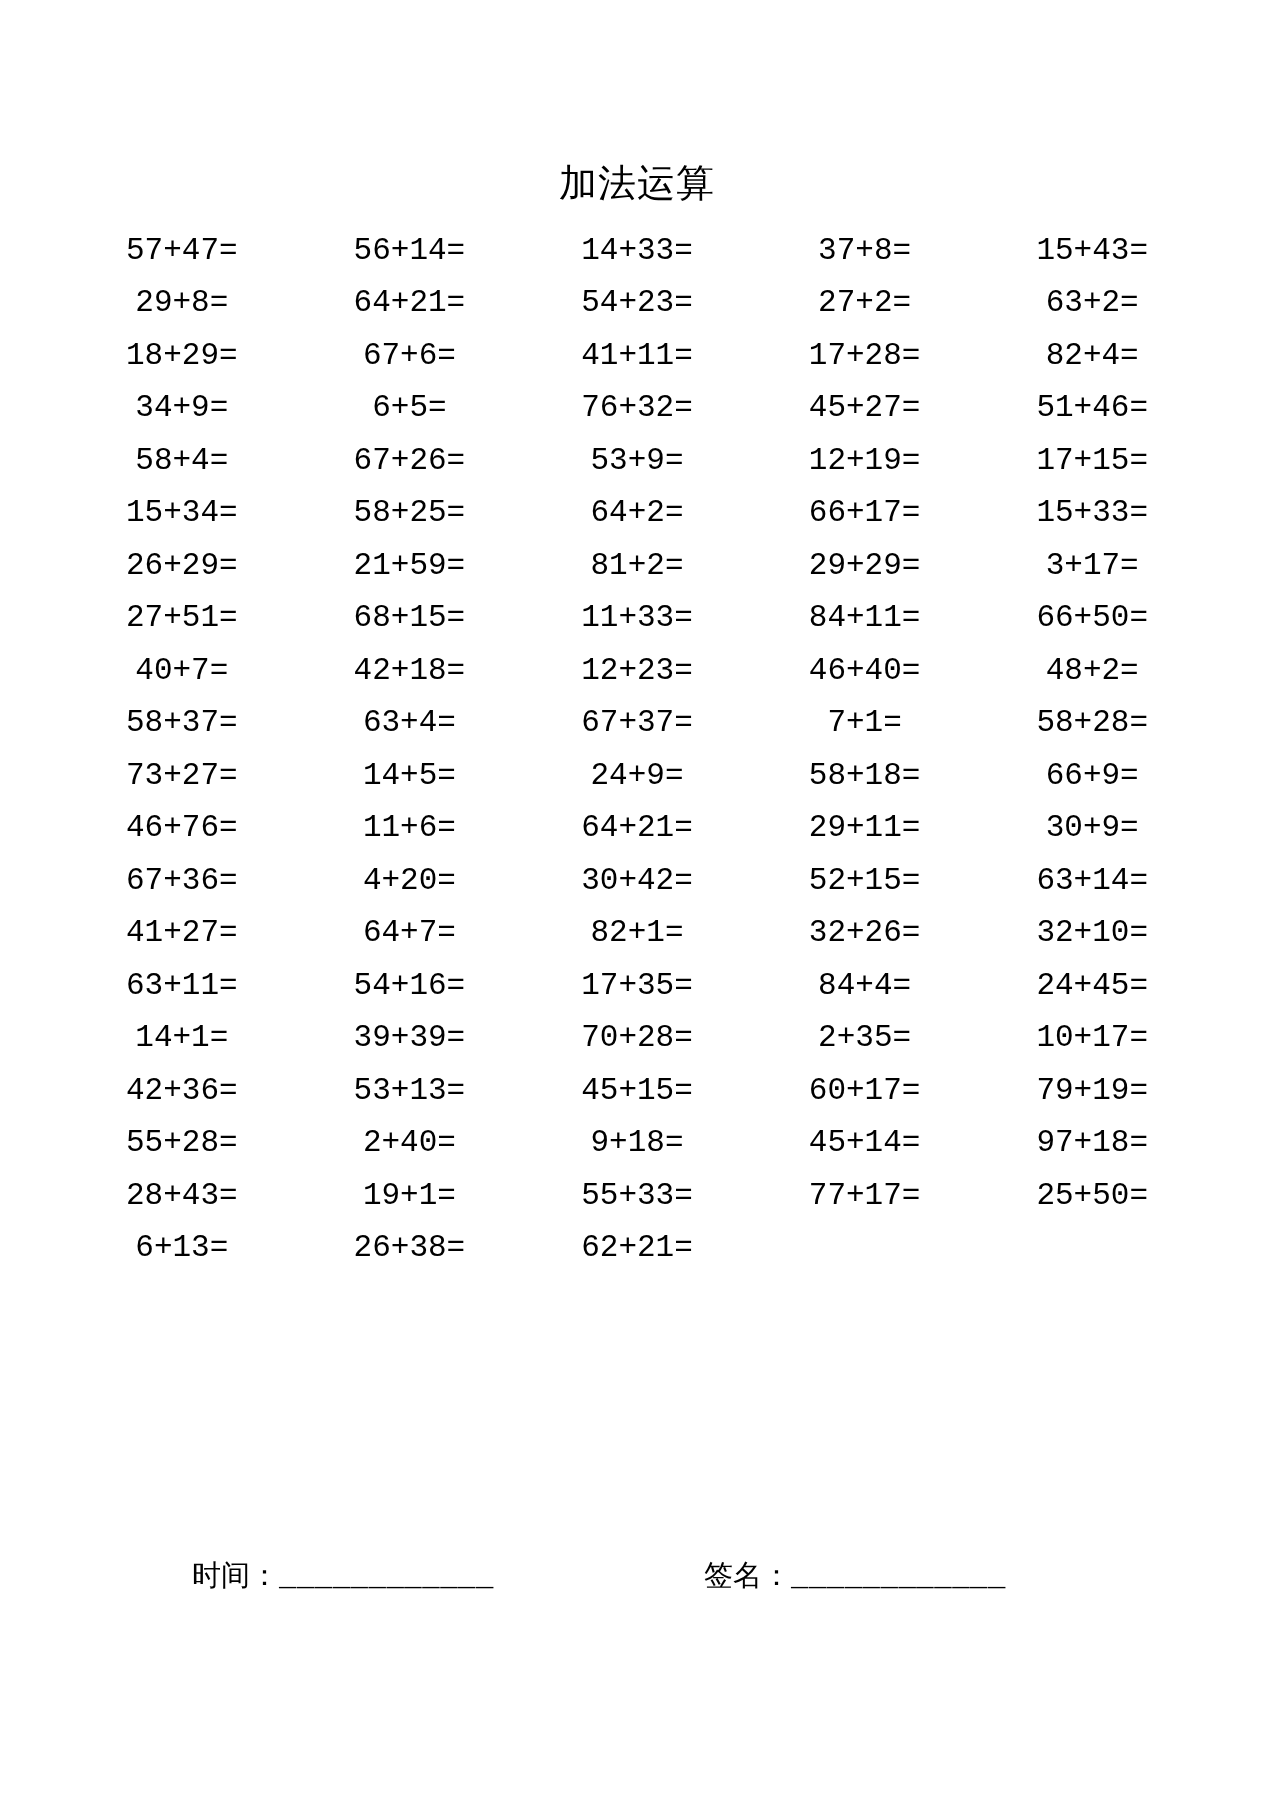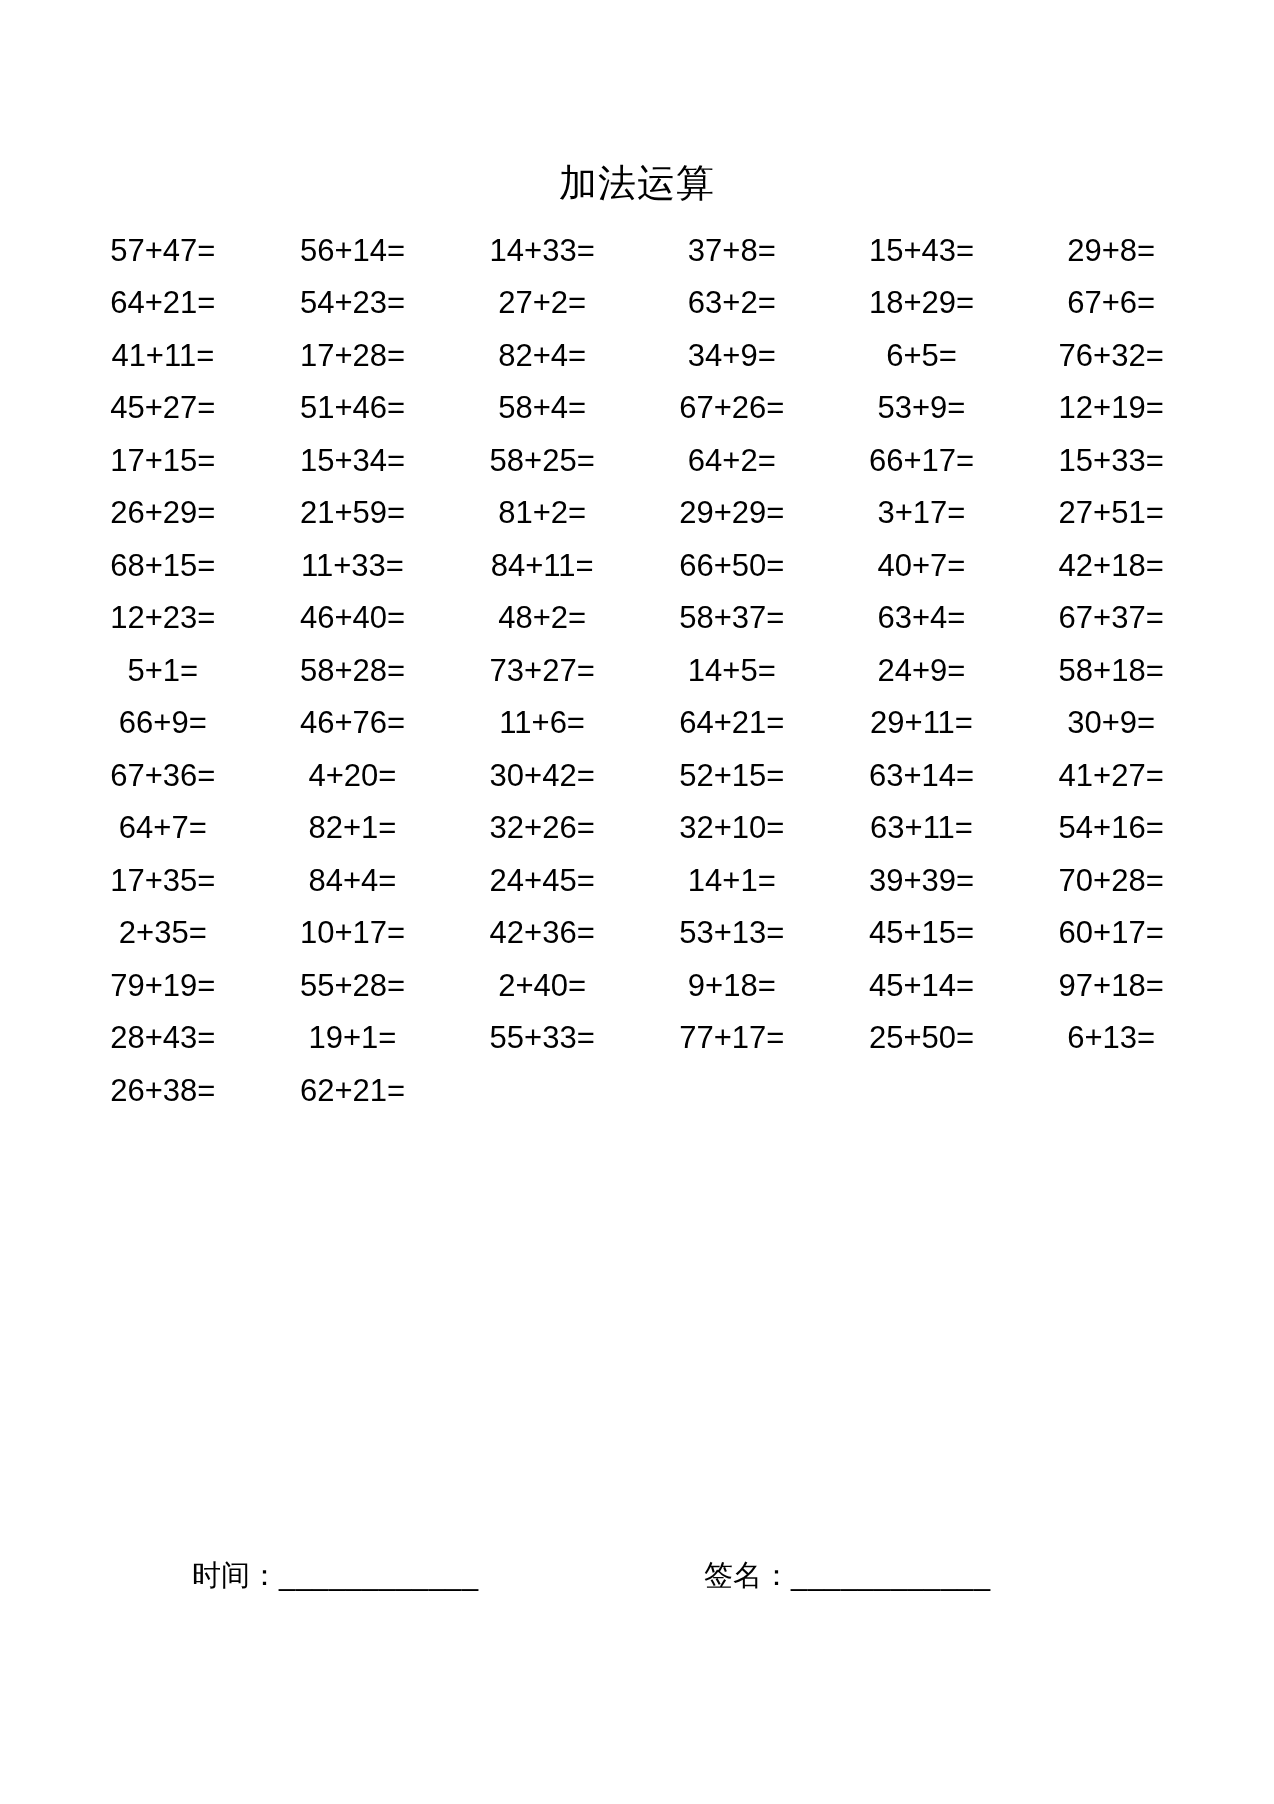--- a/index.html
+++ b/index.html
@@ -6,42 +6,42 @@
     margin: 0;
     padding: 0;
     background: #ffffff;
   }
   .page {
     position: relative;
     width: 1274px;
     height: 1804px;
     background: #ffffff;
     overflow: hidden;
-    font-family: Liberation Sans, sans-serif;
+    font-family: Liberation Mono, monospace;
     color: #000000;
   }
   .title {
     position: absolute;
     top: 158px;
     left: 0;
     width: 100%;
     margin: 0;
     text-align: center;
     font-size: 38px;
     font-weight: normal;
     letter-spacing: 1px;
     color: #000000;
   }
   .problems-grid {
     position: absolute;
     top: 224px;
     left: 68px;
     width: 1138px;
     display: grid;
-    grid-template-columns: repeat(6, 1fr);
+    grid-template-columns: repeat(5, 1fr);
     grid-auto-rows: 52.5px;
   }
   .problem {
     display: flex;
     align-items: center;
     justify-content: center;
     font-size: 31px;
     line-height: 1;
     white-space: nowrap;
     color: #000000;
@@ -114,21 +114,21 @@
       <span class="problem">84+11=</span>
       <span class="problem">66+50=</span>
       <span class="problem">40+7=</span>
       <span class="problem">42+18=</span>
       <span class="problem">12+23=</span>
       <span class="problem">46+40=</span>
       <span class="problem">48+2=</span>
       <span class="problem">58+37=</span>
       <span class="problem">63+4=</span>
       <span class="problem">67+37=</span>
-      <span class="problem">5+1=</span>
+      <span class="problem">7+1=</span>
       <span class="problem">58+28=</span>
       <span class="problem">73+27=</span>
       <span class="problem">14+5=</span>
       <span class="problem">24+9=</span>
       <span class="problem">58+18=</span>
       <span class="problem">66+9=</span>
       <span class="problem">46+76=</span>
       <span class="problem">11+6=</span>
       <span class="problem">64+21=</span>
       <span class="problem">29+11=</span>

